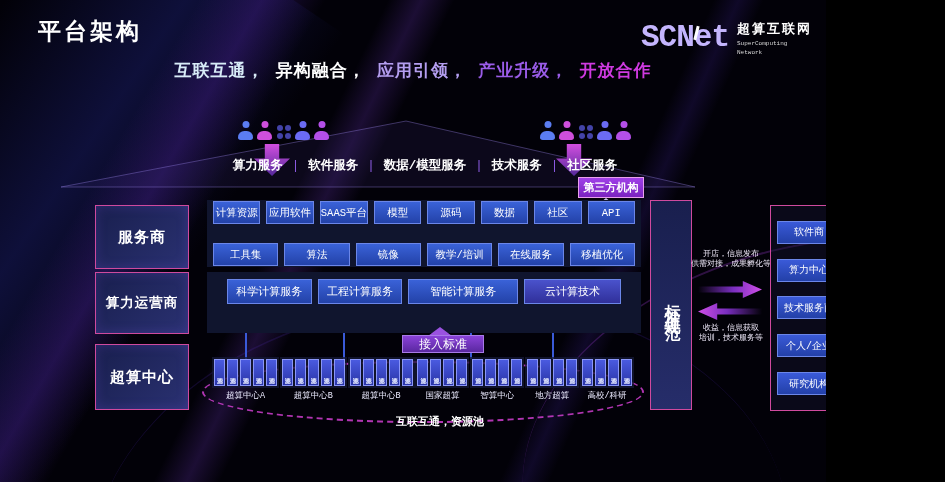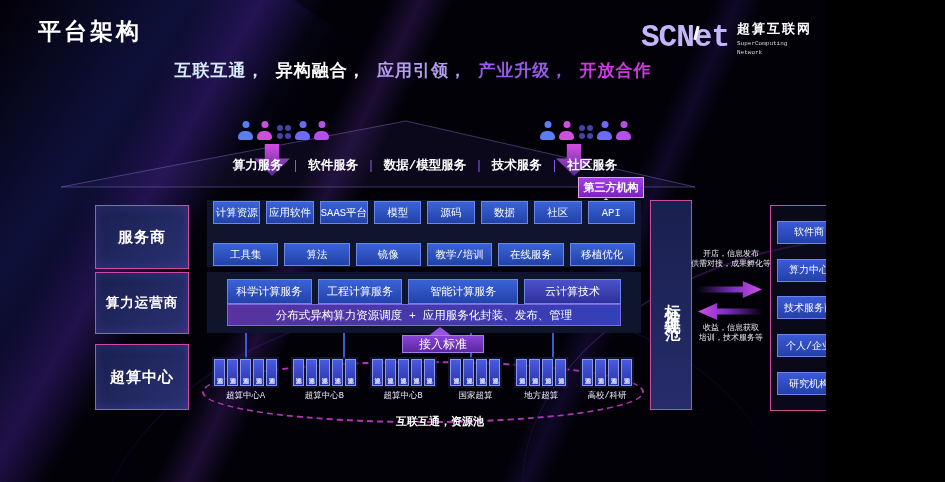--- a/index.html
+++ b/index.html
@@ -208,21 +208,20 @@
     </div>
   </div>
 
   <div class="abs panel p2">
     <div class="crow crow3">
       <div class="cell">科学计算服务</div>
       <div class="cell">工程计算服务</div>
       <div class="cell">智能计算服务</div>
       <div class="cell">云计算技术</div>
     </div>
-    <div class="schedbar">分布式异构算力资源调度 + 应用服务化封装、发布、管理</div>
   </div>
 
   <div class="abs vline" style="left:245px;"></div>
   <div class="abs vline" style="left:343px;"></div>
   <div class="abs vline" style="left:470px;"></div>
   <div class="abs vline" style="left:552px;"></div>
   <div class="abs access-tri"></div>
   <div class="abs access">接入标准</div>
 
   <div class="abs ellipse"></div>
@@ -313,20 +312,37 @@
         <div class="chip">
             <span>资源池</span>
           </div>
         <div class="chip">
             <span>资源池</span>
           </div>
         <div class="chip">
             <span>资源池</span>
           </div>
       </div>
+      <div class="pgrp-label">智算中心</div>
+    </div>
+    <div class="pgrp">
+      <div class="chips">
+        <div class="chip">
+            <span>资源池</span>
+          </div>
+        <div class="chip">
+            <span>资源池</span>
+          </div>
+        <div class="chip">
+            <span>资源池</span>
+          </div>
+        <div class="chip">
+            <span>资源池</span>
+          </div>
+      </div>
       <div class="pgrp-label">地方超算</div>
     </div>
     <div class="pgrp">
       <div class="chips">
         <div class="chip">
             <span>资源池</span>
           </div>
         <div class="chip">
             <span>资源池</span>
           </div>

